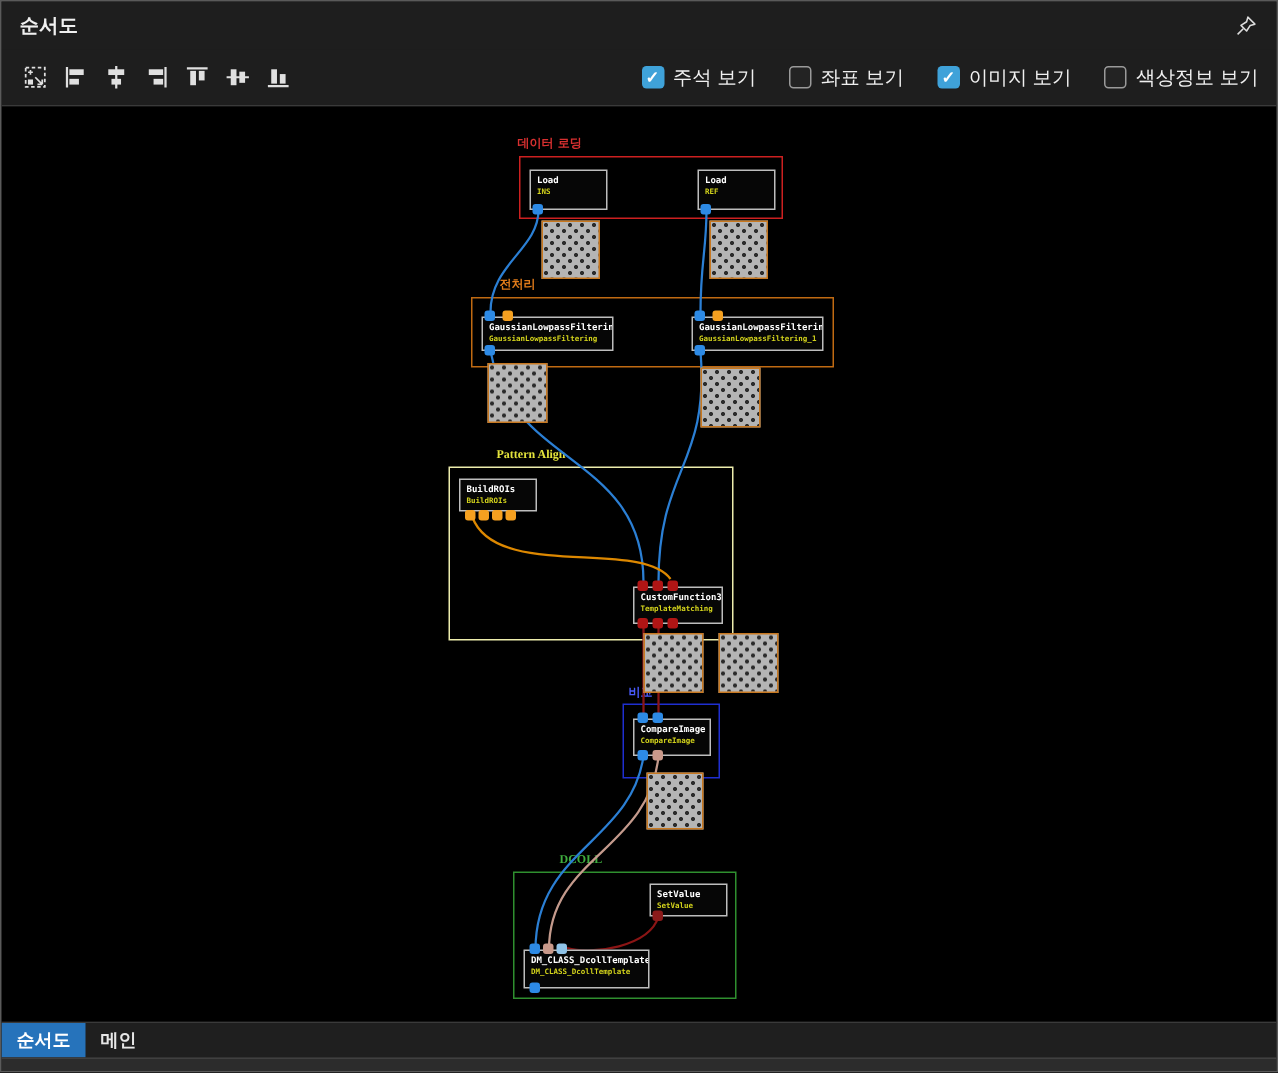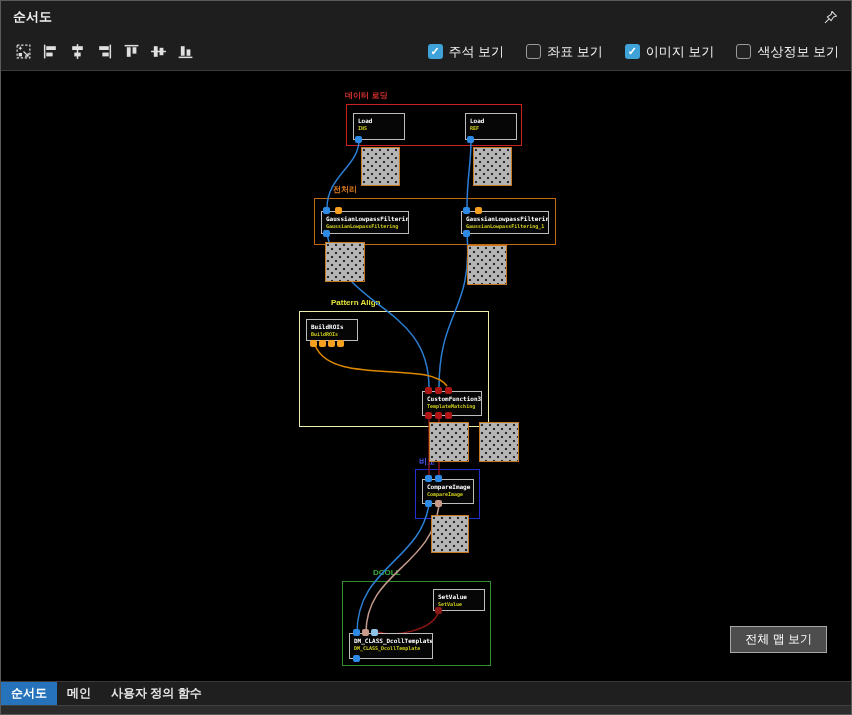--- a/index.html
+++ b/index.html
@@ -28,21 +28,21 @@
   .cb{width:15px;height:15px;border-radius:3px;box-sizing:border-box;display:flex;
     align-items:center;justify-content:center;font-size:11px;font-weight:bold;color:#fff;}
   .cb.on{background:#3fa2d9;}
   .cb.off{background:#232323;border:1px solid #9a9a9a;}
   
   .canvas{flex:1 1 auto;position:relative;background:#000;overflow:hidden;}
   .edges{position:absolute;left:0;top:0;width:852px;height:614px;z-index:2;}
   .group{position:absolute;border:1px solid;background:transparent;z-index:1;box-sizing:border-box;}
   .glabel{position:absolute;z-index:1;font-size:8px;font-weight:bold;line-height:10px;
     font-family:"DejaVu Sans",sans-serif;}
-  .glabel.mono{font-family:Liberation Sans, sans-serif;padding-left:30px;}
+  .glabel.mono{font-family:Liberation Serif, serif;padding-left:30px;}
   .glabel.u{}
   .node{position:absolute;z-index:3;background:#060606;border:1px solid #bdbdbd;
     box-sizing:border-box;padding:3px 3px 2px 4px;overflow:hidden;cursor:pointer;}
   .nt{font-family:"DejaVu Sans Mono",monospace;font-size:6px;font-weight:bold;
     color:#ffffff;line-height:8px;white-space:nowrap;}
   .ns{font-family:"DejaVu Sans Mono",monospace;font-size:5px;font-weight:bold;
     color:#d4d41c;line-height:7px;white-space:nowrap;}
   .thumb{position:absolute;z-index:2;box-sizing:border-box;border:1px solid #c87820;
     background-color:#b5b5b5;
     background-image:
@@ -251,23 +251,21 @@
     <div class="dot blue" style="left:424px;top:404px;"></div>
     <div class="dot blue" style="left:434px;top:404px;"></div>
     <div class="dot blue" style="left:424px;top:429px;"></div>
     <div class="dot pink" style="left:434px;top:429px;"></div>
     <div class="dot dred" style="left:434px;top:536px;"></div>
     <div class="dot blue" style="left:352px;top:558px;"></div>
     <div class="dot pink" style="left:361px;top:558px;"></div>
     <div class="dot lblue" style="left:370px;top:558px;"></div>
     <div class="dot blue" style="left:352px;top:584px;"></div>
 
-    <button class="map-btn">전체 맵 보기</button>
   </div>
 
   <div class="tabbar">
     <div class="tab active">순서도</div>
     <div class="tab">메인</div>
-    <div class="tab">사용자 정의 함수</div>
   </div>
   <div class="statusbar"></div>
 
 </div>
 
 </body></html>

